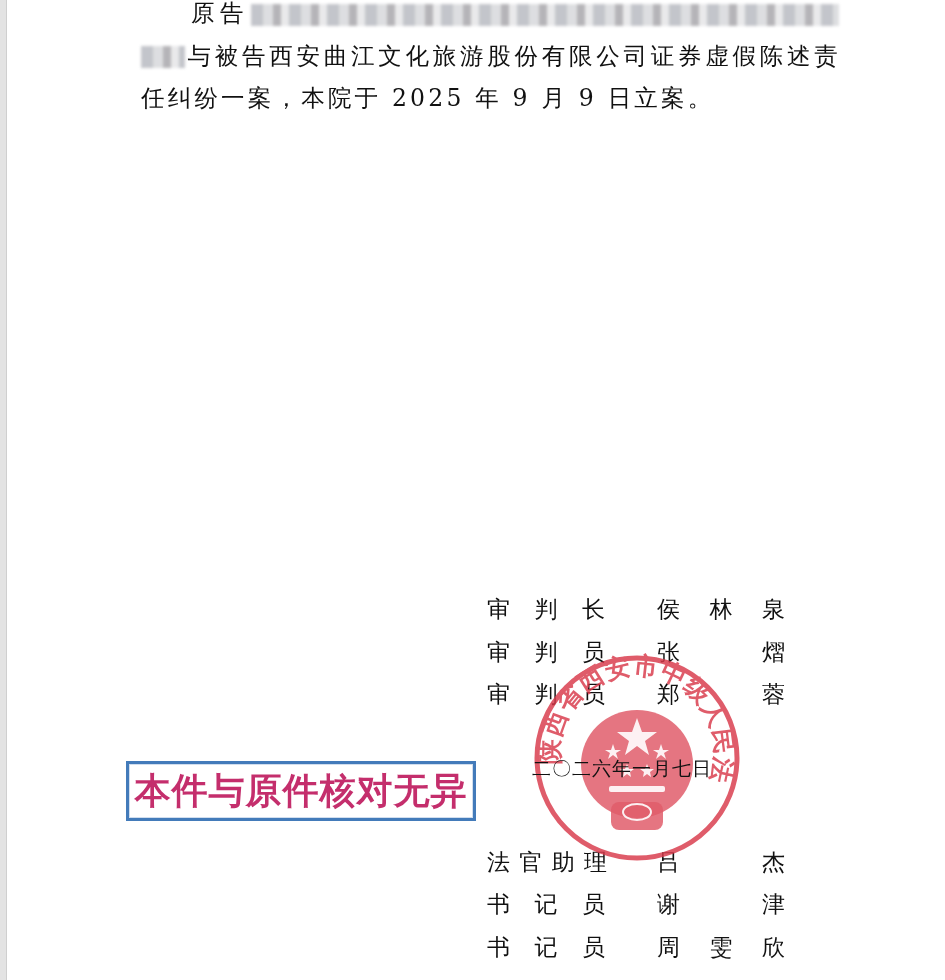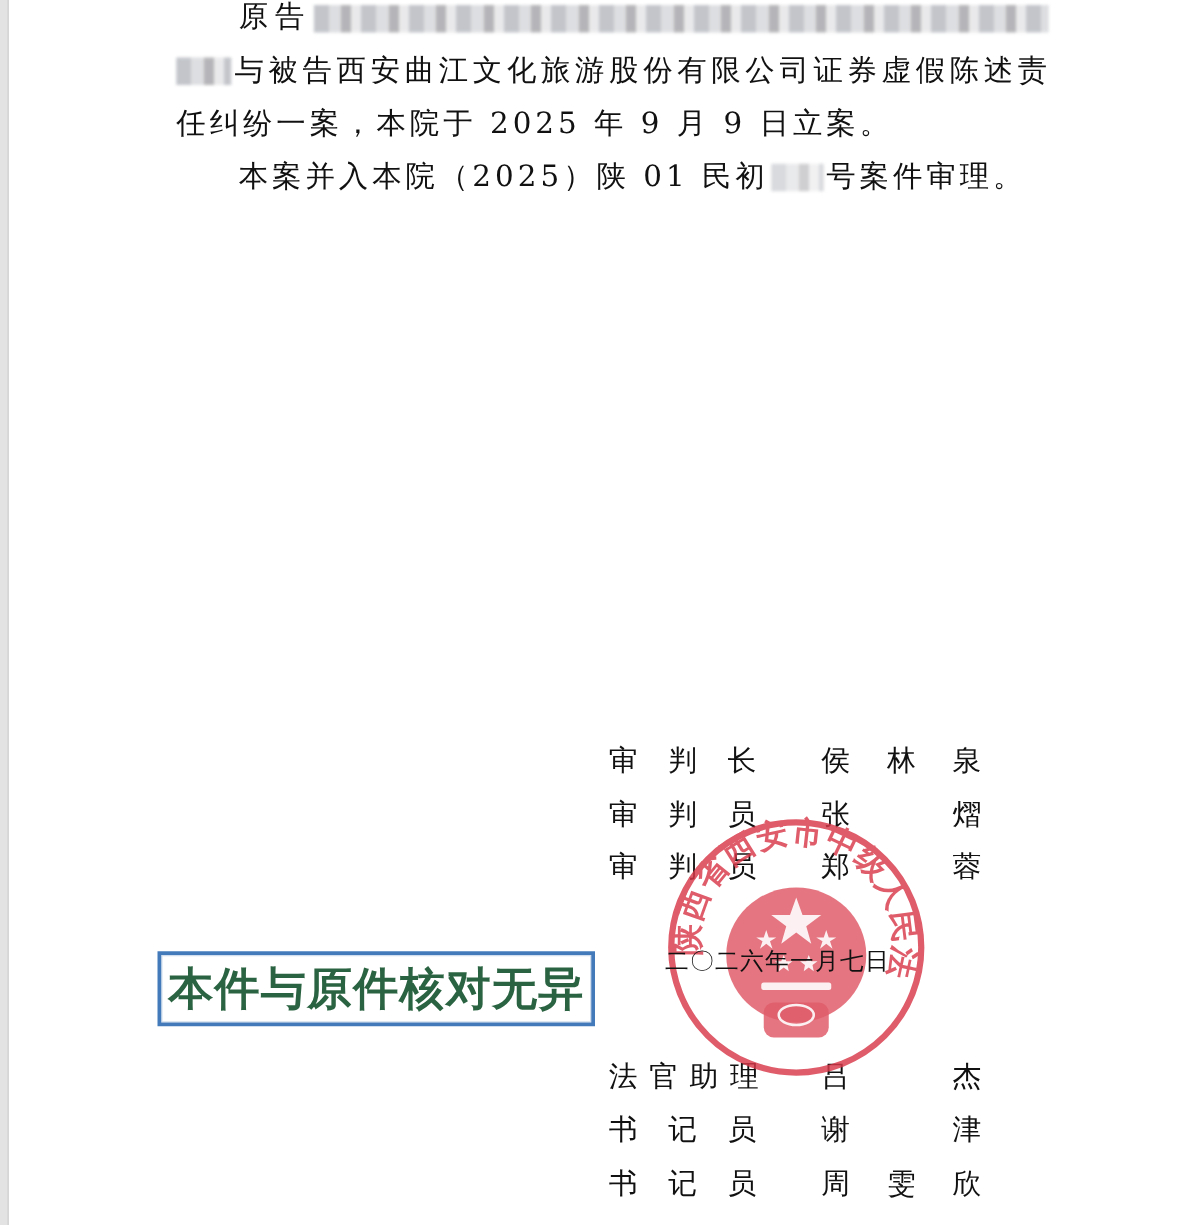--- a/index.html
+++ b/index.html
@@ -49,38 +49,37 @@
     position: absolute; left: 473px; top: 841px; width: 310px;
     font-size: 23px; line-height: 43px;
   }
   .seal {
     position: absolute; left: 517px; top: 652px; width: 212px; height: 212px;
     z-index: 2; opacity: 0.82; pointer-events: none;
   }
   .copy-stamp {
     position: absolute; left: 112px; top: 761px; width: 350px; height: 60px;
     border: 3px solid #2f6db3; box-sizing: border-box;
-    color: #14532d; font-family: "DejaVu Sans", "Liberation Sans", sans-serif;
+    color: #be185d; font-family: "DejaVu Sans", "Liberation Sans", sans-serif;
     font-size: 36px; font-weight: bold; letter-spacing: 1px;
     display: flex; align-items: center; justify-content: center;
     opacity: 0.9;
     box-shadow: inset 0 0 0 1px rgba(47,109,179,0.25);
   }
 </style>
 </head>
 <body>
 
 <div class="gutter-left"></div>
 <div class="gutter-right"></div>
 
 <div class="page">
 
   <div class="body-text" style="left:120px;">
     <p class="para"><span>原告</span><span class="redact" style="width:588px;"></span><span class="redact" style="width:44px;margin-left:0;"></span><span>与被告西安曲江文化旅游股份有限公司证券虚假陈述责任纠纷一案，本院于 2025 年 9 月 9 日立案。</span></p>
-    <p class="para"><span>本案并入本院（2025）陕 01 民初</span><span class="redact light" style="width:42px;"></span><span>号案件审理。</span></p>
   </div>
 
   <div class="sign-block" style="left:466px;">
     <div class="sign-row">
       <div class="role" style="width:118px;">
         <span>审</span>
         <span>判</span>
         <span>长</span>
       </div>
       <div class="name" style="margin-left:52px;width:128px;">

